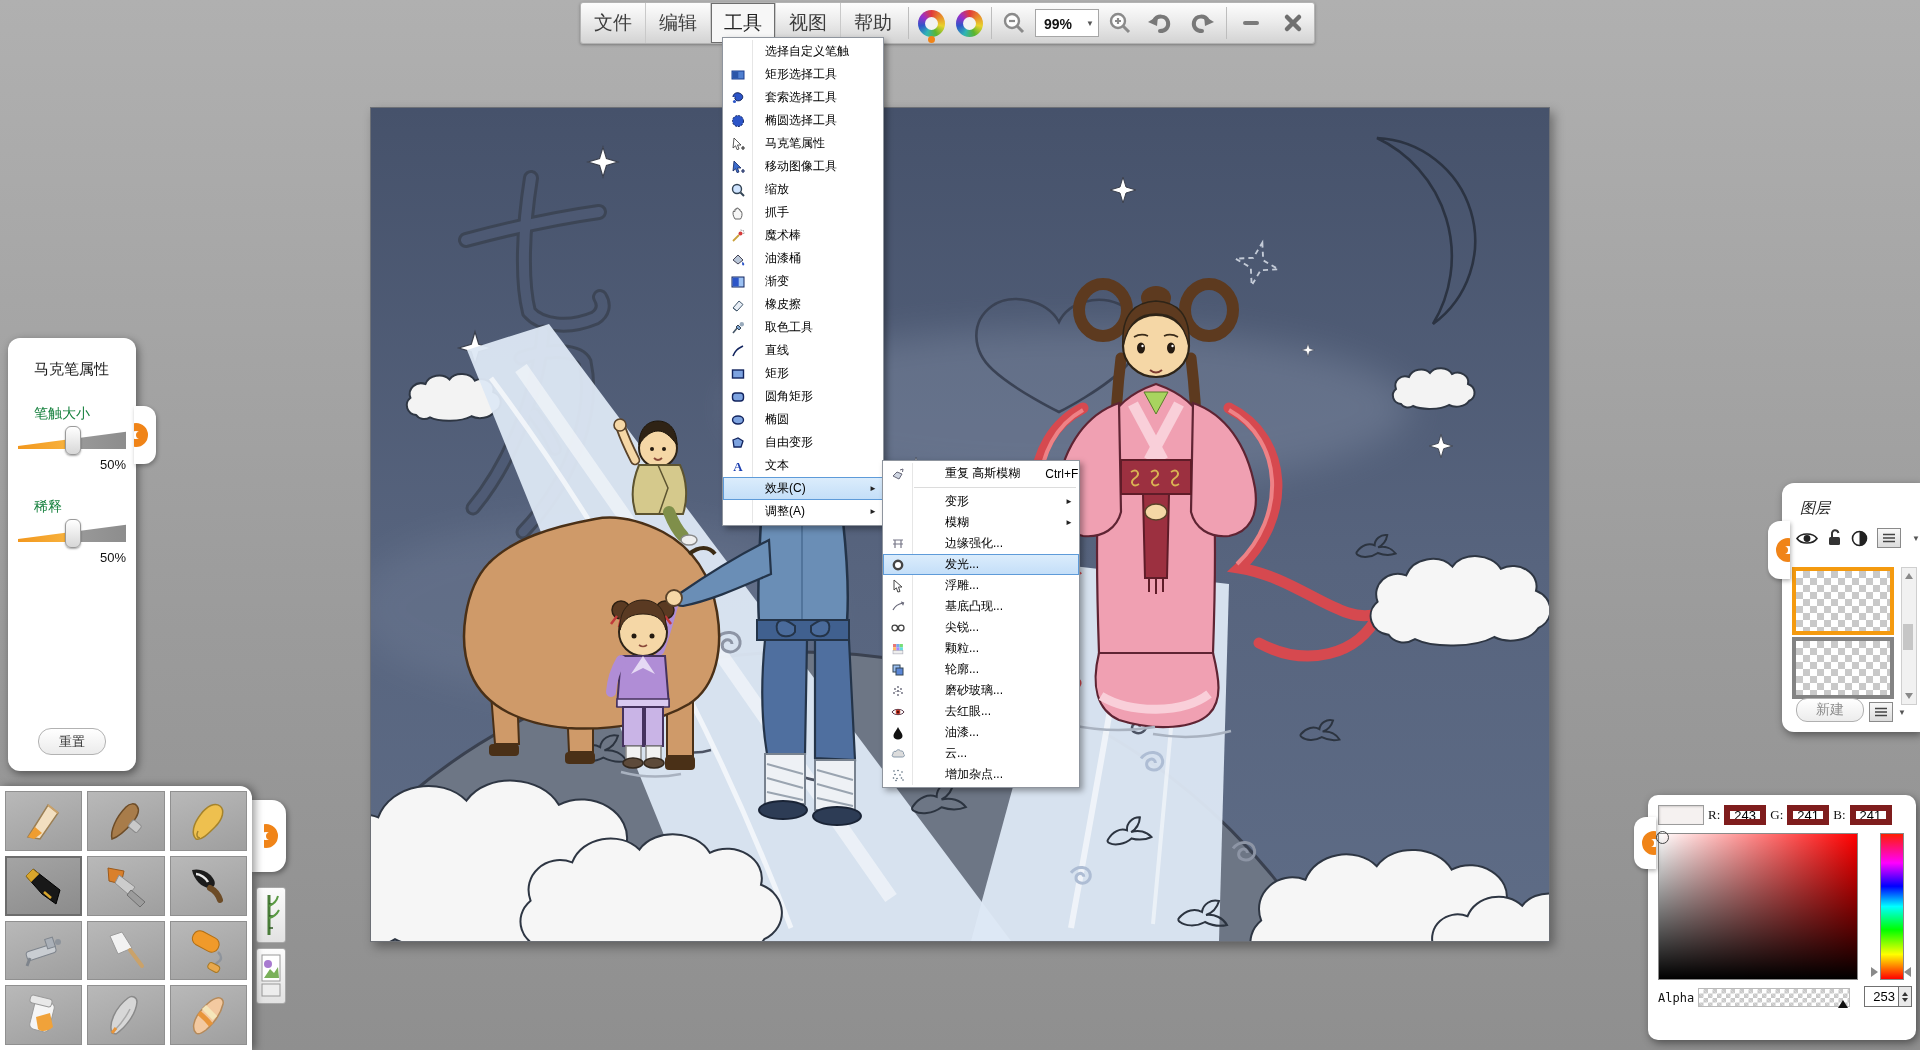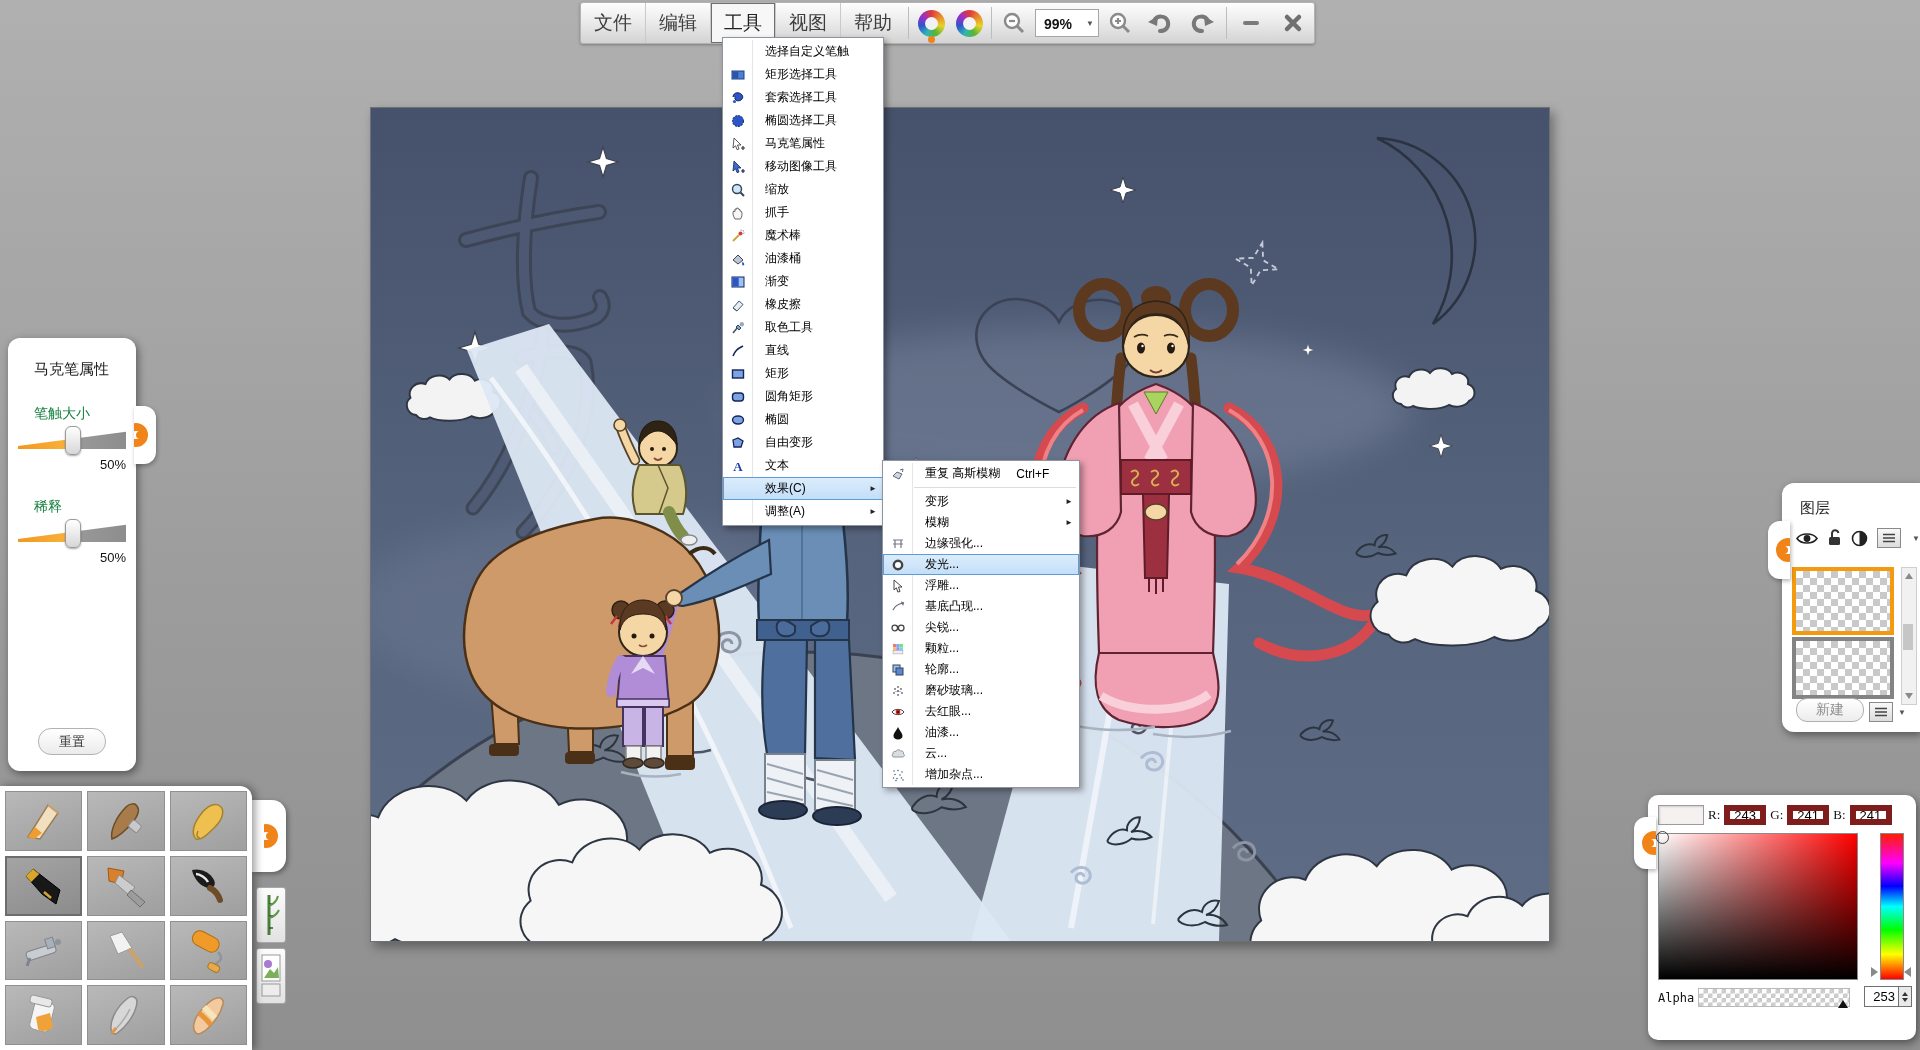--- a/index.html
+++ b/index.html
@@ -27,28 +27,28 @@
   .zoom-box{margin:6px 2px;display:flex;align-items:center;background:#fff;border:1px solid #a6a6a6;padding:1px 4px 0 8px;}
   .zoom-box .zv{font-weight:bold;font-size:14px;color:#111;width:40px;}
   .caret{font-size:8px;color:#555;margin-left:2px;}
   
   .menu{position:absolute;background:#fff;border:1px solid #8f959e;box-shadow:3px 3px 6px rgba(0,0,0,.35);
     padding:2px 0;z-index:10;}
   .menu::before{content:"";position:absolute;left:29px;top:2px;bottom:2px;width:1px;background:#e6e6e6;}
   .menu-item{display:flex;align-items:center;font-size:12px;color:#000;position:relative;padding-right:6px;cursor:default;}
   .menu-item .mi-icon{width:29px;display:flex;align-items:center;justify-content:center;flex:none;}
   .menu-item .mi-label{padding-left:13px;white-space:nowrap;}
-  .menu-item .mi-short{margin-left:16px;white-space:nowrap;}
+  .menu-item .mi-short{margin-left:5px;white-space:nowrap;}
   .menu-item .mi-arrow{margin-left:auto;font-size:8px;color:#222;}
   .menu-item.hl{background:linear-gradient(#dcedfc,#c3def8);box-shadow:inset 0 0 0 1px #5e9bd9;}
   .menu-sep{height:1px;background:#dcdcdc;margin:3px 3px 3px 31px;}
   #tools-menu{left:722px;top:37px;width:160px;}
   #tools-menu .menu-item{height:23px;}
   #effects-menu{left:882px;top:460px;width:196px;}
-  #effects-menu .menu-item{height:21px;}
+  #effects-menu .menu-item{height:21px;gap:20px;}
   
   .panel{position:absolute;background:#fff;border-radius:12px;box-shadow:2px 3px 8px rgba(0,0,0,.45);z-index:5;}
   .grab{position:absolute;background:#fff;overflow:hidden;box-shadow:1px 2px 4px rgba(0,0,0,.3);}
   .grab i{position:absolute;top:50%;transform:translateY(-50%);width:24px;height:24px;border-radius:50%;
     border:8px solid #f08418;box-sizing:border-box;background:#fff;}
   .grab b{position:absolute;top:50%;transform:translateY(-50%);width:7px;height:7px;border-radius:50%;background:#f08418;}
   .grab.gr{border-radius:0 12px 12px 0;}
   .grab.gr i{left:-10px;} .grab.gr b{left:2px;}
   .grab.gl{border-radius:12px 0 0 12px;}
   .grab.gl i{right:-10px;} .grab.gl b{right:2px;}
@@ -71,21 +71,21 @@
     display:grid;grid-template-columns:repeat(3,1fr);grid-template-rows:repeat(4,1fr);gap:5px;z-index:5;}
   .cell{background:linear-gradient(160deg,#b9b9b9,#9e9e9e);box-shadow:inset 0 0 0 1px #909090;
     display:flex;align-items:center;justify-content:center;}
   .cell.sel{background:linear-gradient(160deg,#a5a5a5,#8b8b8b);box-shadow:inset 0 0 0 2px #6d6d6d;}
   #grid-tab{position:absolute;left:252px;top:800px;width:34px;height:72px;background:#fff;
     border-radius:0 14px 14px 0;box-shadow:2px 2px 5px rgba(0,0,0,.35);z-index:4;}
   .side-btn{position:absolute;left:256px;width:28px;height:54px;background:linear-gradient(#fcfcfc,#e2e2e2);
     border:1px solid #a8a8a8;border-radius:3px;display:flex;align-items:center;justify-content:center;z-index:4;}
   
   #layers-panel{left:1782px;top:483px;width:138px;height:249px;border-radius:12px 0 0 12px;}
-  #layers-panel .title{font-size:15px;color:#1d1d1d;margin:16px 6px 0 18px;}
+  #layers-panel .title{font-size:15px;color:#1d1d1d;margin:16px 6px 0 18px;font-style:italic;}
   .l-icons{display:flex;align-items:center;gap:9px;margin:10px 0 0 14px;}
   .mini-btn{width:22px;height:18px;border:1px solid #8a8a8a;background:linear-gradient(#f8f8f8,#dcdcdc);
     display:flex;align-items:center;justify-content:center;}
   .thumbs{position:absolute;left:10px;top:84px;width:102px;}
   .lthumb{box-sizing:border-box;width:102px;}
   .checker{background-color:#fff;background-image:
     linear-gradient(45deg,#c9c9c9 25%,transparent 25%,transparent 75%,#c9c9c9 75%),
     linear-gradient(45deg,#c9c9c9 25%,transparent 25%,transparent 75%,#c9c9c9 75%);
     background-size:14px 14px;background-position:0 0,7px 7px;}
   .lthumb.t1{height:68px;border:4px solid #f49a0f;}

